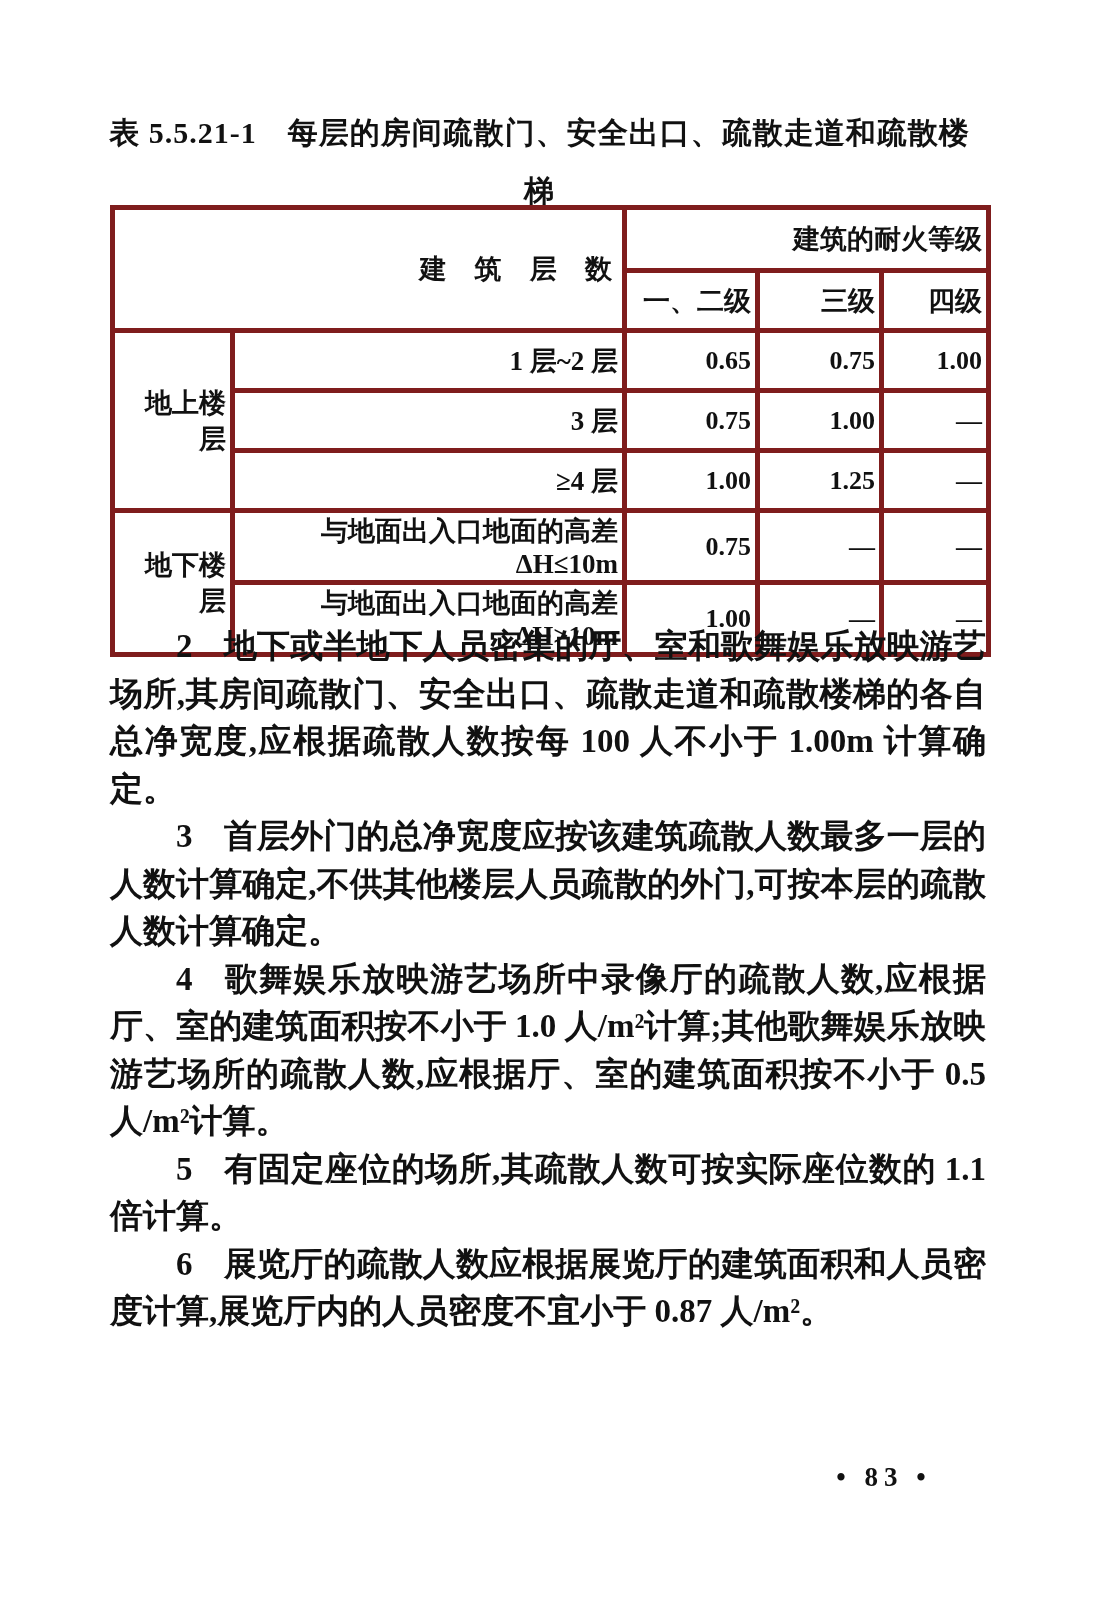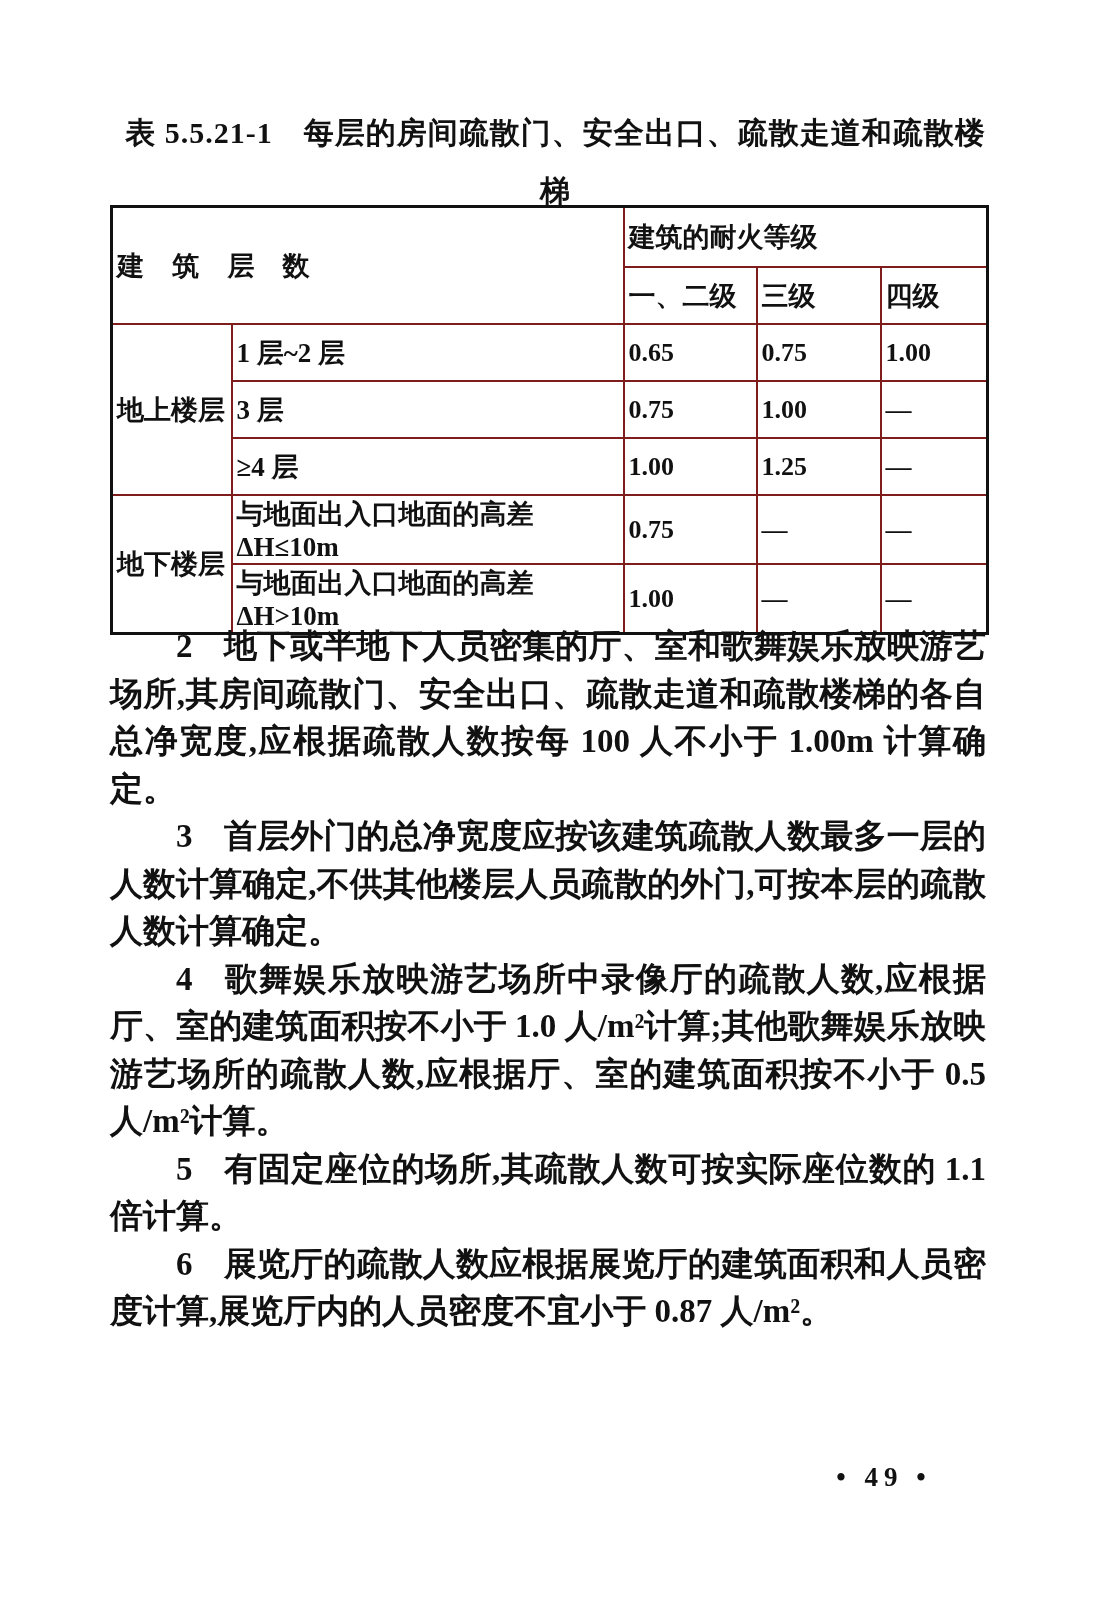--- a/index.html
+++ b/index.html
@@ -13,41 +13,41 @@
     height: 1600px;
     background: #ffffff;
     font-family: "Liberation Serif", "DejaVu Serif", serif;
     color: #111111;
     font-weight: bold;
     overflow: hidden;
   }
   
   .table-title {
     position: absolute;
-    left: 118px;
+    left: 102px;
     width: 875px;
     top: 104px;
     text-align: center;
     font-size: 30px;
     line-height: 58px;
     letter-spacing: 1px;
   }
   
   table.spec-table {
     position: absolute;
     left: 110px;
     top: 205px;
     width: 876px;
     border-collapse: collapse;
     table-layout: fixed;
     font-size: 27px;
   }
   table.spec-table td {
-    border: 2px solid #7f1d1d;
-    text-align: left;
+    border: 5px solid #7f1d1d;
+    text-align: right;
     vertical-align: middle;
     padding: 0 4px;
     overflow: hidden;
     margin-top: 41px;
   }
   table.spec-table {
     border: 3px solid #111111;
   }
   tr.hdr1 td { height: 58px; }
   tr.hdr2 td { height: 55px; }
@@ -157,15 +157,15 @@
       <span class="pnum">4</span><span>歌舞娱乐放映游艺场所中录像厅的疏散人数,应根据厅、室的建筑面积按不小于 1.0 人/m²计算;其他歌舞娱乐放映游艺场所的疏散人数,应根据厅、室的建筑面积按不小于 0.5 人/m²计算。</span>
     </p>
     <p>
       <span class="pnum">5</span><span>有固定座位的场所,其疏散人数可按实际座位数的 1.1 倍计算。</span>
     </p>
     <p>
       <span class="pnum">6</span><span>展览厅的疏散人数应根据展览厅的建筑面积和人员密度计算,展览厅内的人员密度不宜小于 0.87 人/m²。</span>
     </p>
   </div>
 
-  <div class="footer">• 49 •</div>
+  <div class="footer">• 83 •</div>
 
 </div>
 
 </body></html>

